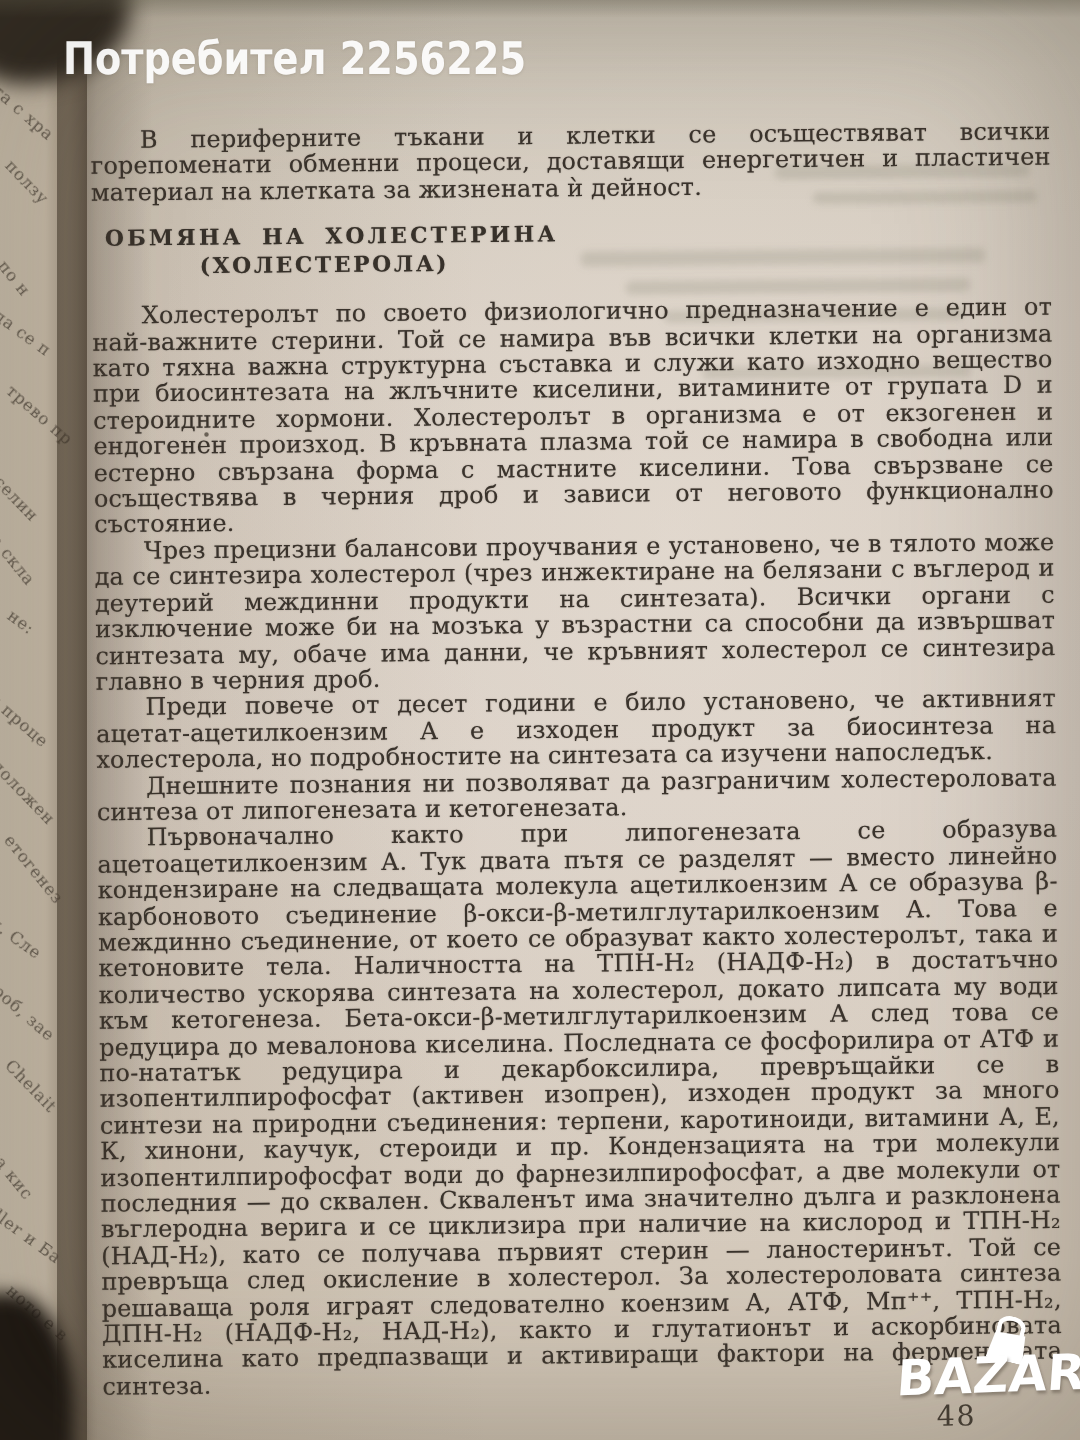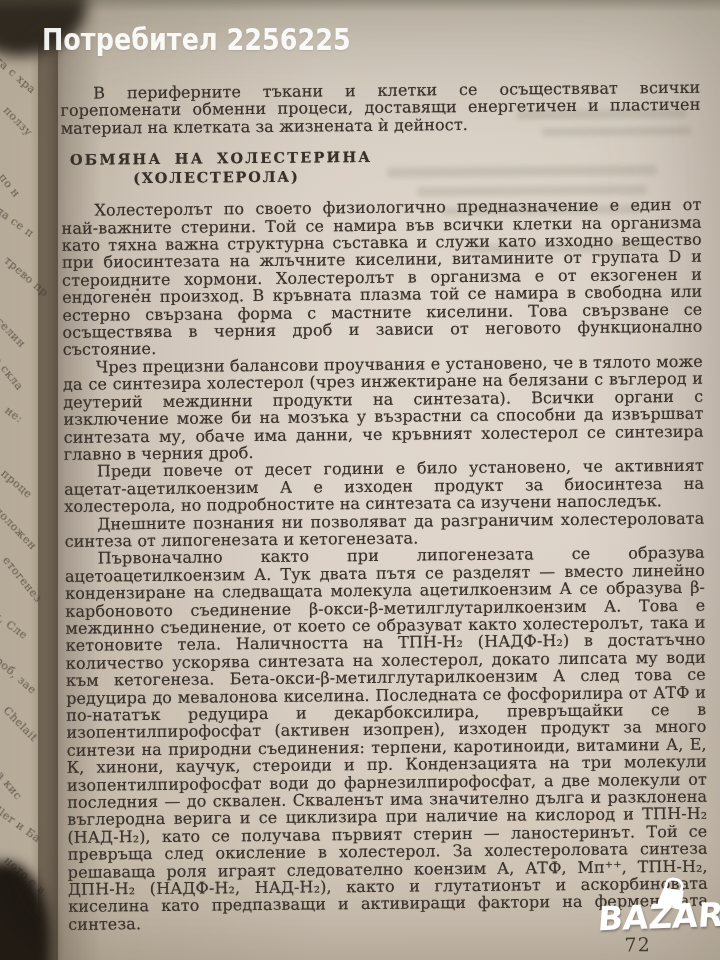--- a/index.html
+++ b/index.html
@@ -97,21 +97,21 @@
         <div class="h2">(ХОЛЕСТЕРОЛА)</div>
       </div>
       <p>Холестеролът по своето физиологично предназначение е един от най-важните стерини. Той се намира във всички клетки на организма като тяхна важна структурна съставка и служи като изходно вещество при биосинтезата на жлъчните киселини, витамините от групата D и стероидните хормони. Холестеролът в организма е от екзогенен и ендогенен произход. В кръвната плазма той се намира в свободна или естерно свързана форма с мастните киселини. Това свързване се осъществява в черния дроб и зависи от неговото функционално състояние.</p>
       <p>Чрез прецизни балансови проучвания е установено, че в тялото може да се синтезира холестерол (чрез инжектиране на белязани с въглерод и деутерий междинни продукти на синтезата). Всички органи с изключение може би на мозъка у възрастни са способни да извършват синтезата му, обаче има данни, че кръвният холестерол се синтезира главно в черния дроб.</p>
       <p>Преди повече от десет години е било установено, че активният ацетат-ацетилкоензим А е изходен продукт за биосинтеза на холестерола, но подробностите на синтезата са изучени напоследък.</p>
       <p>Днешните познания ни позволяват да разграничим холестероловата синтеза от липогенезата и кетогенезата.</p>
       <p>Първоначално както при липогенезата се образува ацетоацетилкоензим А. Тук двата пътя се разделят — вместо линейно кондензиране на следващата молекула ацетилкоензим А се образува β-карбоновото съединение β-окси-β-метилглутарилкоензим А. Това е междинно съединение, от което се образуват както холестеролът, така и кетоновите тела. Наличността на ТПН-Н₂ (НАДФ-Н₂) в достатъчно количество ускорява синтезата на холестерол, докато липсата му води към кетогенеза. Бета-окси-β-метилглутарилкоензим А след това се редуцира до мевалонова киселина. Последната се фосфорилира от АТФ и по-нататък редуцира и декарбоксилира, превръщайки се в изопентилпирофосфат (активен изопрен), изходен продукт за много синтези на природни съединения: терпени, каротиноиди, витамини А, Е, К, хинони, каучук, стероиди и пр. Кондензацията на три молекули изопентилпирофосфат води до фарнезилпирофосфат, а две молекули от последния — до сквален. Скваленът има значително дълга и разклонена въглеродна верига и се циклизира при наличие на кислород и ТПН-Н₂ (НАД-Н₂), като се получава първият стерин — ланостеринът. Той се превръща след окисление в холестерол. За холестероловата синтеза решаваща роля играят следователно коензим А, АТФ, Мп⁺⁺, ТПН-Н₂, ДПН-Н₂ (НАДФ-Н₂, НАД-Н₂), както и глутатионът и аскорбиновата киселина като предпазващи и активиращи фактори на ферментната синтеза.</p>
     </div>
 
     <div class="speck"></div>
-    <div class="page-num">72</div>
+    <div class="page-num">48</div>
   </div>
 
   <div class="facing-page">
       <span class="spine-frag" style="top: 4px; left: -8px; transform: rotate(36deg);">колу</span>
       <span class="spine-frag" style="top: 54px; left: 1px; transform: rotate(41deg);">та с хра</span>
       <span class="spine-frag" style="top: 104px; left: 10px; transform: rotate(46deg);">ползу</span>
       <span class="spine-frag" style="top: 154px; left: -8px; transform: rotate(51deg);">ът, по н</span>
       <span class="spine-frag" style="top: 204px; left: 1px; transform: rotate(36deg);">да се п</span>
       <span class="spine-frag" style="top: 254px; left: 10px; transform: rotate(41deg);">трево пр</span>
       <span class="spine-frag" style="top: 304px; left: -8px; transform: rotate(46deg);">киселин</span>

